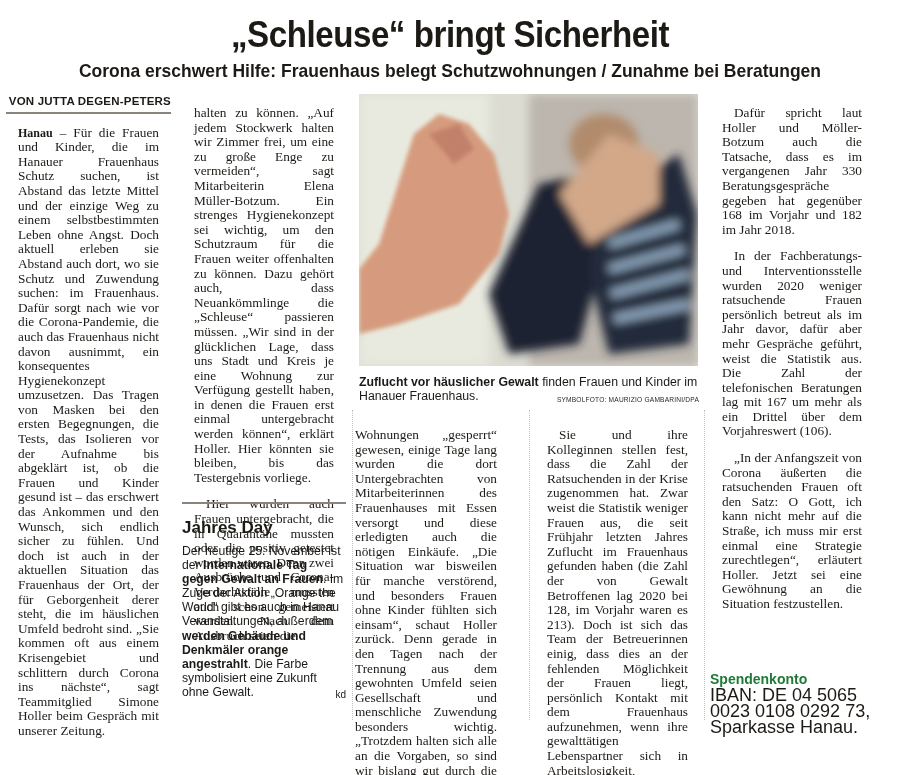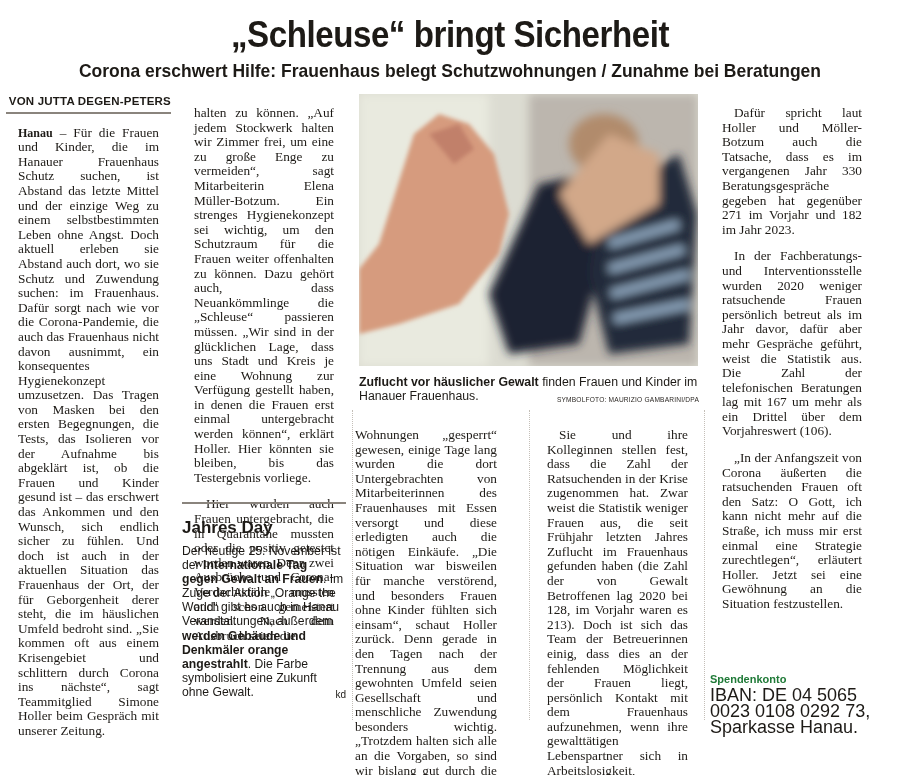--- a/index.html
+++ b/index.html
@@ -23,21 +23,21 @@
   .caption { position: absolute; left: 359px; top: 375px; width: 340px; font-family: "Liberation Sans", sans-serif; font-size: 12.3px; line-height: 14px; }
   .caption b { font-weight: bold; }
   .credit { float: right; font-size: 6.6px; letter-spacing: 0.2px; margin-top: 4px; color: #2b2723; }
   .box { position: absolute; left: 182px; top: 502px; width: 164px; }
   .box-rule { border-top: 2px solid #8a847d; margin-bottom: 14px; }
   .box-title { font-family: "Liberation Sans", sans-serif; font-weight: bold; font-size: 17px; margin-bottom: 6px; }
   .box-body { font-family: "Liberation Sans", sans-serif; font-size: 12.2px; line-height: 14.1px; text-align: left; }
   .box-body b { font-weight: bold; }
   .box-sig { float: right; font-size: 10px; margin-top: 3px; margin-left: 41px; }
   .spende { position: absolute; left: 710px; top: 672px; width: 170px; font-family: "Liberation Sans", sans-serif; }
-  .spende-title { color: #1f7a37; font-weight: bold; font-size: 11px; line-height: 15px; }
+  .spende-title { color: #1f7a37; font-weight: bold; font-size: 14px; line-height: 15px; }
   .spende-body { font-size: 18px; line-height: 16px; }
   .dots { position: absolute; top: 410px; width: 1px; height: 310px; border-left: 1px dotted #c4bfb8; }
 </style>
 </head>
 <body>
 
 <h1 class="headline">„Schleuse“ bringt Sicherheit</h1>
 <h2 class="subhead">Corona erschwert Hilfe: Frauenhaus belegt Schutzwohnungen / Zunahme bei Beratungen</h2>
 
 <div class="col c1">
@@ -86,21 +86,21 @@
 
 <div class="col c3">
   <p>Wohnungen „gesperrt“ gewesen, einige Tage lang wurden die dort Untergebrachten von Mitarbeiterinnen des Frauenhauses mit Essen versorgt und diese erledigten auch die nötigen Einkäufe. „Die Situation war bisweilen für manche verstörend, und besonders Frauen ohne Kinder fühlten sich einsam“, schaut Holler zurück. Denn gerade in den Tagen nach der Trennung aus dem gewohnten Umfeld seien Gesellschaft und menschliche Zuwendung besonders wichtig. „Trotzdem halten sich alle an die Vorgaben, so sind wir bislang gut durch die Krise gekommen“, sagt Holler.</p>
 </div>
 
 <div class="col c4">
   <p class="indent">Sie und ihre Kolleginnen stellen fest, dass die Zahl der Ratsuchenden in der Krise zugenommen hat. Zwar weist die Statistik weniger Frauen aus, die seit Frühjahr letzten Jahres Zuflucht im Frauenhaus gefunden haben (die Zahl der von Gewalt Betroffenen lag 2020 bei 128, im Vorjahr waren es 213). Doch ist sich das Team der Betreuerinnen einig, dass dies an der fehlenden Möglichkeit der Frauen liegt, persönlich Kontakt mit dem Frauenhaus aufzunehmen, wenn ihre gewalttätigen Lebenspartner sich in Arbeitslosigkeit, Kurzarbeit oder Homeoffice befinden.</p>
 </div>
 
 <div class="col c5">
-  <p class="indent">Dafür spricht laut Holler und Möller-Botzum auch die Tatsache, dass es im vergangenen Jahr 330 Beratungsgespräche gegeben hat gegenüber 271 im Vorjahr und 182 im Jahr 2023.</p>
+  <p class="indent">Dafür spricht laut Holler und Möller-Botzum auch die Tatsache, dass es im vergangenen Jahr 330 Beratungsgespräche gegeben hat gegenüber 168 im Vorjahr und 182 im Jahr 2018.</p>
   <p class="indent">In der Fachberatungs- und Interventionsstelle wurden 2020 weniger ratsuchende Frauen persönlich betreut als im Jahr davor, dafür aber mehr Gespräche geführt, weist die Statistik aus. Die Zahl der telefonischen Beratungen lag mit 167 um mehr als ein Drittel über dem Vorjahreswert (106).</p>
   <p class="indent">„In der Anfangszeit von Corona äußerten die ratsuchenden Frauen oft den Satz: O Gott, ich kann nicht mehr auf die Straße, ich muss mir erst einmal eine Strategie zurechtlegen“, erläutert Holler. Jetzt sei eine Gewöhnung an die Situation festzustellen.</p>
 </div>
 
 <div class="box">
   <div class="box-rule"></div>
   <div class="box-title">Jahres Day</div>
   <div class="box-body">
     <span>Der heutige 25. November ist der </span><b>Internationale Tag gegen Gewalt an Frauen</b><span>. Im Zuge der Aktion „Orange the World“ gibt es auch in Hanau Veranstaltungen, außerdem </span><b>werden Gebäude und Denkmäler orange angestrahlt</b><span>. Die Farbe symbolisiert eine Zukunft ohne Gewalt.</span>
     <span class="box-sig">kd</span>

